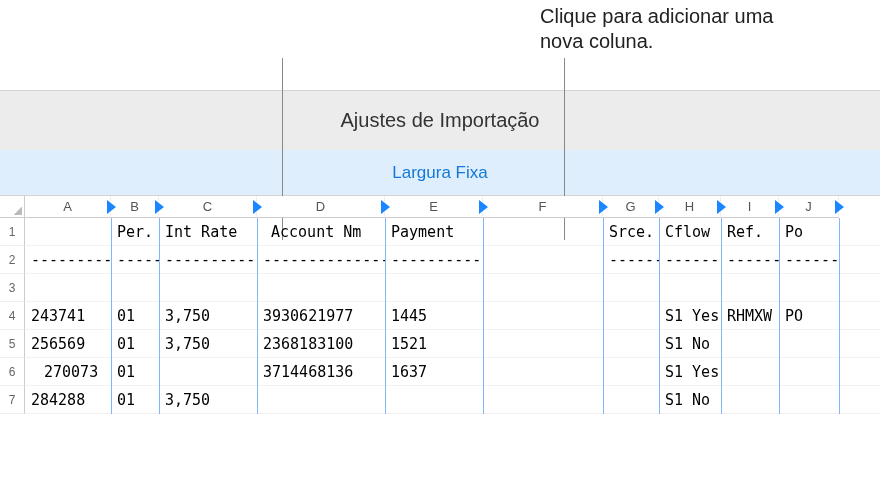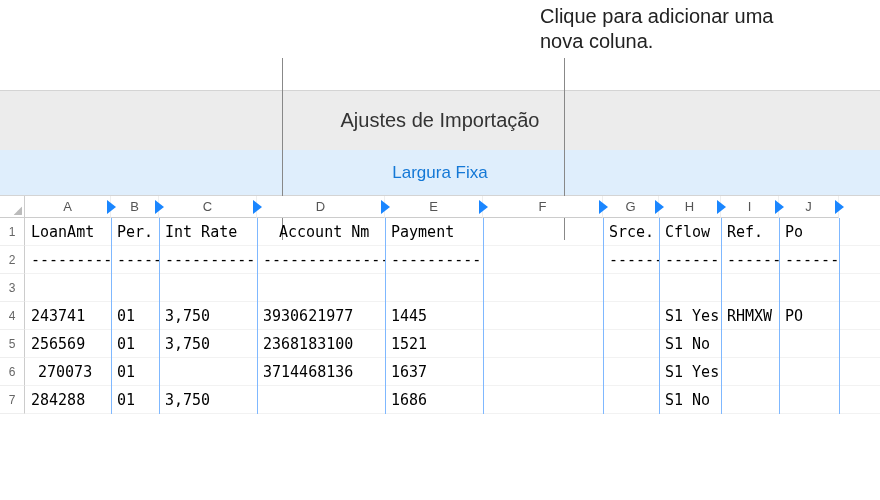--- a/index.html
+++ b/index.html
@@ -74,24 +74,23 @@
       <div class="row-head">1</div>
       <div class="row-head">2</div>
       <div class="row-head">3</div>
       <div class="row-head">4</div>
       <div class="row-head">5</div>
       <div class="row-head">6</div>
       <div class="row-head">7</div>
     </div>
   <div class="cells" id="cells">
       <div class="row">
-        <div class="cell" style="left: 0px; width: 86px;">LoanAmt</div>
         <div class="cell" style="left: 86px; width: 48px;">Per.</div>
         <div class="cell" style="left: 134px; width: 98px;">Int Rate</div>
-        <div class="cell" style="left: 248px; width: 128px;">Account Nm</div>
+        <div class="cell" style="left: 240px; width: 128px;">Account Nm</div>
         <div class="cell" style="left: 360px; width: 98px;">Payment</div>
         <div class="cell" style="left: 458px; width: 120px;"></div>
         <div class="cell" style="left: 578px; width: 56px;">Srce.</div>
         <div class="cell" style="left: 634px; width: 62px;">Cflow</div>
         <div class="cell" style="left: 696px; width: 58px;">Ref.</div>
         <div class="cell" style="left: 754px; width: 60px;">Po</div>
       </div>
       <div class="row">
         <div class="cell dashes" style="left: 0px; width: 86px;">---------</div>
         <div class="cell dashes" style="left: 86px; width: 48px;">-----</div>
@@ -134,35 +133,34 @@
         <div class="cell" style="left: 134px; width: 98px;">3,750</div>
         <div class="cell" style="left: 232px; width: 128px;">2368183100</div>
         <div class="cell" style="left: 360px; width: 98px;">1521</div>
         <div class="cell" style="left: 458px; width: 120px;"></div>
         <div class="cell" style="left: 578px; width: 56px;"></div>
         <div class="cell" style="left: 634px; width: 62px;">S1  No</div>
         <div class="cell" style="left: 696px; width: 58px;"></div>
         <div class="cell" style="left: 754px; width: 60px;"></div>
       </div>
       <div class="row">
-        <div class="cell" style="left: 7px; width: 86px;">270073</div>
+        <div class="cell" style="left: 13px; width: 86px;">270073</div>
         <div class="cell" style="left: 86px; width: 48px;">01</div>
         <div class="cell" style="left: 232px; width: 128px;">3714468136</div>
         <div class="cell" style="left: 360px; width: 98px;">1637</div>
         <div class="cell" style="left: 458px; width: 120px;"></div>
         <div class="cell" style="left: 578px; width: 56px;"></div>
         <div class="cell" style="left: 634px; width: 62px;">S1  Yes</div>
         <div class="cell" style="left: 696px; width: 58px;"></div>
         <div class="cell" style="left: 754px; width: 60px;"></div>
       </div>
       <div class="row">
         <div class="cell" style="left: 0px; width: 86px;">284288</div>
         <div class="cell" style="left: 86px; width: 48px;">01</div>
         <div class="cell" style="left: 134px; width: 98px;">3,750</div>
-        <div class="cell" style="left: 360px; width: 98px;">1686</div>
         <div class="cell" style="left: 458px; width: 120px;"></div>
         <div class="cell" style="left: 578px; width: 56px;"></div>
         <div class="cell" style="left: 634px; width: 62px;">S1  No</div>
         <div class="cell" style="left: 696px; width: 58px;"></div>
         <div class="cell" style="left: 754px; width: 60px;"></div>
       </div>
     </div>
 <div class="col-sep" style="left: 111px;"></div>
     <div class="col-sep" style="left: 159px;"></div>
     <div class="col-sep" style="left: 257px;"></div>

